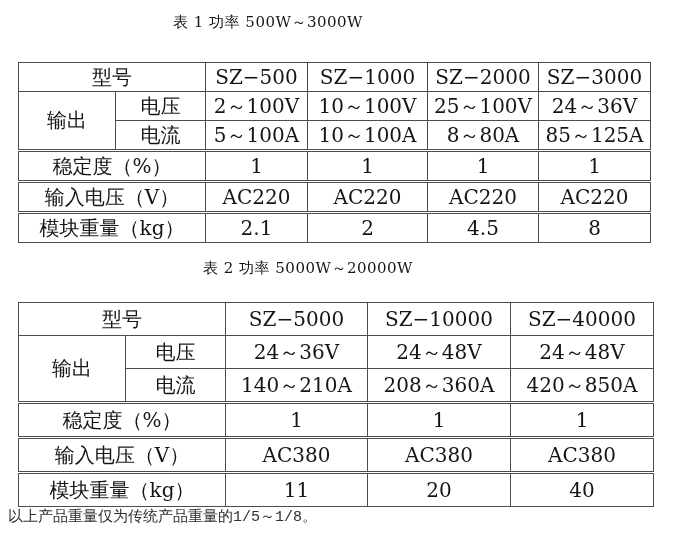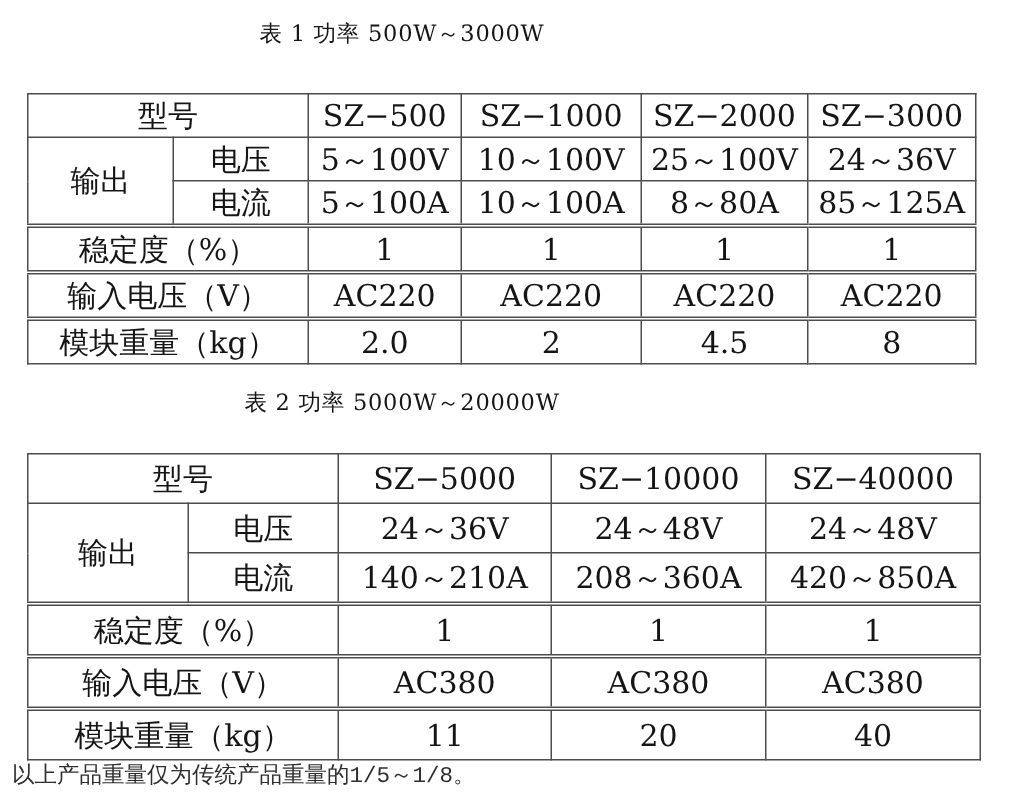--- a/index.html
+++ b/index.html
@@ -23,21 +23,21 @@
   .table-title {
     position: absolute;
     left: 0;
     width: 536px;
     text-align: center;
     font-size: 15px;
     letter-spacing: 0.5px;
     white-space: pre;
   }
   .title-1 { top: 13px; }
-  .title-2 { top: 259px; }
+  .title-2 { top: 259px; margin-left: 40px; }
 
   table.spec {
     position: absolute;
     border-collapse: collapse;
     table-layout: fixed;
   }
   table.spec td {
     border: 1px solid #4d4d4d;
     text-align: center;
     vertical-align: middle;
@@ -84,21 +84,21 @@
       <tr>
         <td colspan="2">型号</td>
         <td>SZ−500</td>
         <td>SZ−1000</td>
         <td>SZ−2000</td>
         <td>SZ−3000</td>
       </tr>
       <tr>
         <td rowspan="2">输出</td>
         <td>电压</td>
-        <td>5～100V</td>
+        <td>2～100V</td>
         <td>10～100V</td>
         <td>25～100V</td>
         <td>24～36V</td>
       </tr>
       <tr>
         <td>电流</td>
         <td>5～100A</td>
         <td>10～100A</td>
         <td>8～80A</td>
         <td>85～125A</td>
@@ -112,21 +112,21 @@
       </tr>
       <tr class="sep">
         <td colspan="2">输入电压（V）</td>
         <td>AC220</td>
         <td>AC220</td>
         <td>AC220</td>
         <td>AC220</td>
       </tr>
       <tr class="sep">
         <td colspan="2">模块重量（kg）</td>
-        <td>2.0</td>
+        <td>2.1</td>
         <td>2</td>
         <td>4.5</td>
         <td>8</td>
       </tr>
     </tbody>
   </table>
 
   <div class="table-title title-2">表 2 功率 5000W～20000W</div>
 
   <table class="spec tbl-2">

